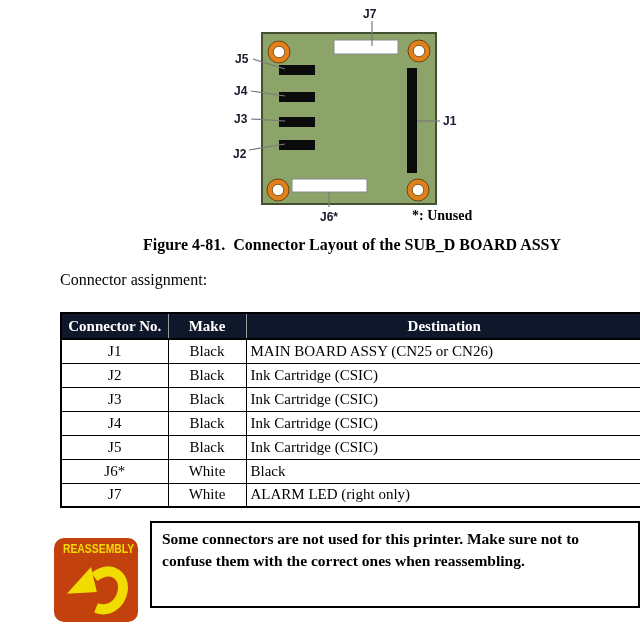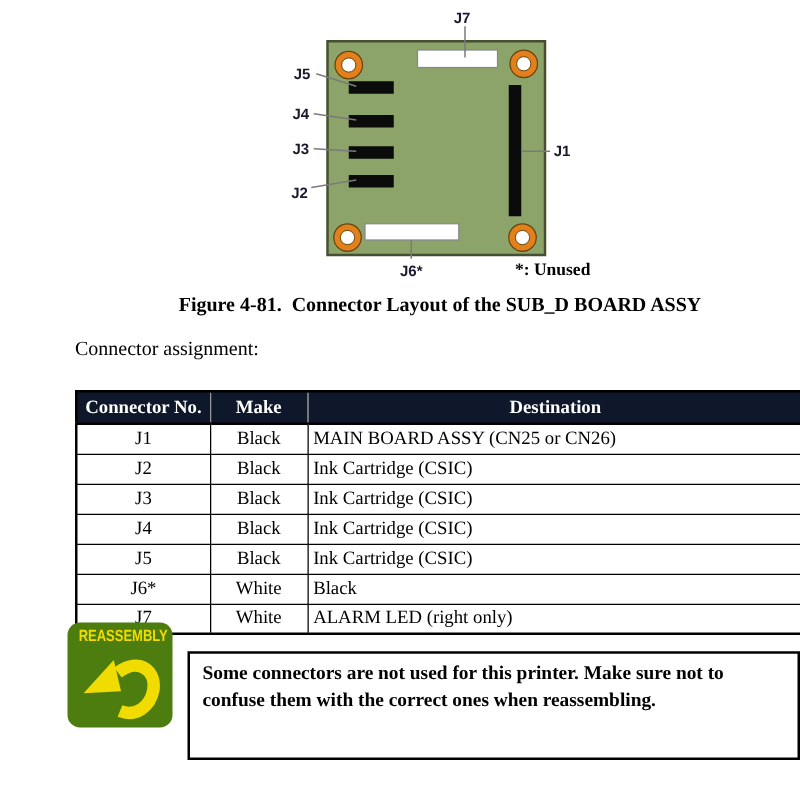--- a/index.html
+++ b/index.html
@@ -68,23 +68,23 @@
   }
   #connector-table td.dest {
     text-align: left;
     padding-left: 4px;
   }
   #connector-table col.c1 { width: 107px; }
   #connector-table col.c2 { width: 78px; }
   
   #reassembly-badge {
     position: absolute;
-    top: 498px; left: 22px;
+    top: 538px; left: 22px;
     width: 84px; height: 84px;
-    background: #4d7c0f;
+    background: #c2410c;
     border-radius: 10px;
     text-align: center;
     overflow: hidden;
   }
   #reassembly-badge .badge-label {
     display: inline-block;
     margin-top: 3px;
     color: #F0DC00;
     font-family: "Liberation Sans", sans-serif;
     font-weight: bold;

